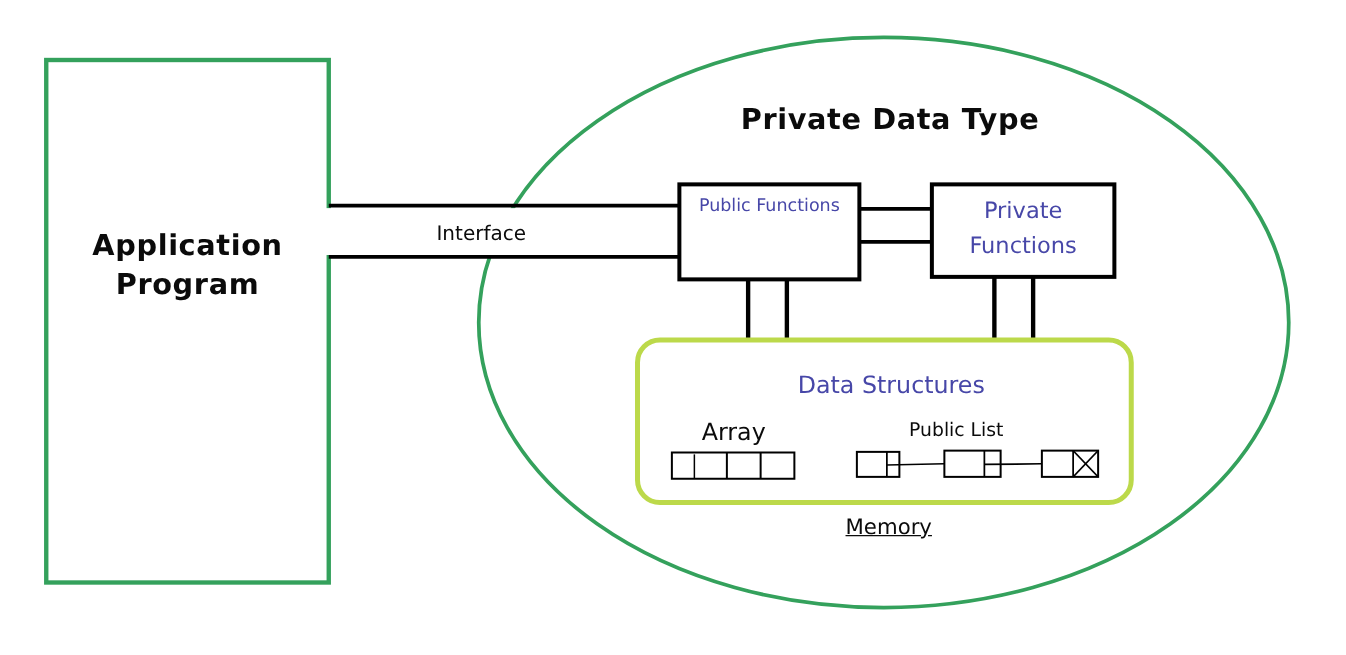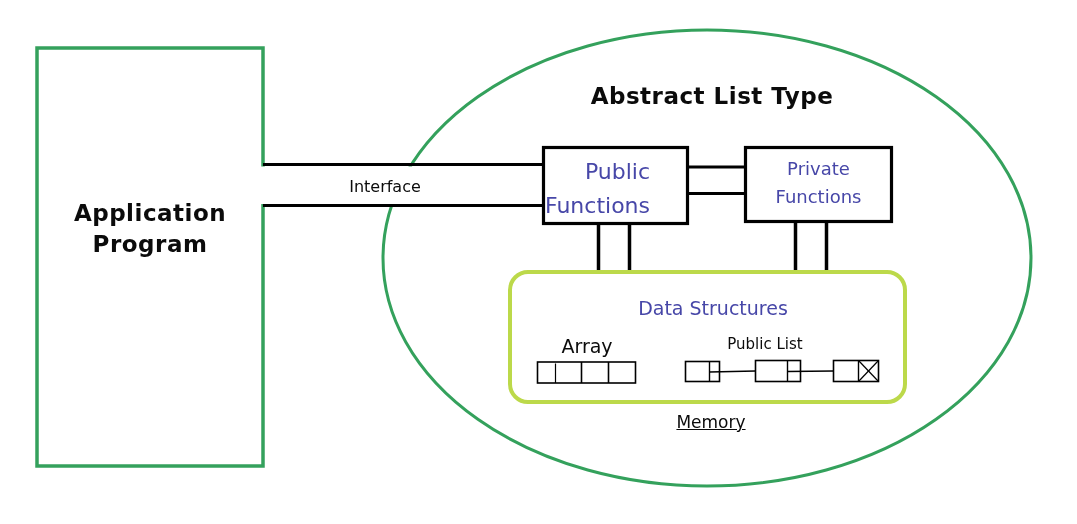--- a/index.html
+++ b/index.html
@@ -17,25 +17,25 @@
     overflow:hidden;
   }
   .canvas svg{position:absolute;left:0;top:0;}
   .lbl{
     position:absolute;
     text-align:center;
     color:#0b0b0b;
     white-space:normal;
     line-height:1.35;
   }
-  .lbl-app{left:68px;top:182px;width:164px;font-size:23px;font-weight:bold;letter-spacing:.5px;margin-top:16px;}
+  .lbl-app{left:68px;top:182px;width:164px;font-size:23px;font-weight:bold;letter-spacing:.5px;}
   .lbl-interface{left:305px;top:176px;width:160px;font-size:16px;text-align:center;}
   .lbl-adt{left:557px;top:81px;width:310px;font-size:23px;font-weight:bold;letter-spacing:.5px;}
   .lbl-blue{color:var(--blue);}
-  .lbl-public{left:525px;top:155px;width:125px;font-size:22px;line-height:1.55;text-align:right;}
+  .lbl-public{left:553px;top:155px;width:125px;font-size:14px;line-height:1.55;}
   .lbl-private{left:756px;top:155px;width:125px;font-size:18px;line-height:1.55;text-align:center;}
   .lbl-ds{left:613px;top:296px;width:200px;font-size:19px;}
   .lbl-array{left:547px;top:334px;width:80px;font-size:19px;}
   .lbl-ll{left:714px;top:334px;width:102px;font-size:15px;}
   .lbl-memory{left:661px;top:411px;width:100px;font-size:17px;text-decoration:underline;}
 
   .stroke-green{stroke:var(--green);fill:none;}
   .stroke-lime{stroke:var(--lime);fill:#ffffff;}
   .stroke-black{stroke:var(--line);fill:none;}
   .box-white{fill:#ffffff;stroke:var(--line);}
@@ -92,21 +92,21 @@
       <line x1="858.5" y1="360.5" x2="858.5" y2="381.5" class="stroke-black" stroke-width="1.4"></line>
       <line x1="858.5" y1="360.5" x2="878.5" y2="381.5" class="stroke-black" stroke-width="1.2"></line>
       <line x1="878.5" y1="360.5" x2="858.5" y2="381.5" class="stroke-black" stroke-width="1.2"></line>
     </g>
   </svg>
 
   <div class="lbl lbl-app">Application Program</div>
 
   <div class="lbl lbl-interface">Interface</div>
 
-  <div class="lbl lbl-adt">Abstract List Type</div>
+  <div class="lbl lbl-adt">Private Data Type</div>
 
   <div class="lbl lbl-blue lbl-public">Public Functions</div>
 
   <div class="lbl lbl-blue lbl-private">Private Functions</div>
 
   <div class="lbl lbl-blue lbl-ds">Data Structures</div>
 
   <div class="lbl lbl-array">Array</div>
 
   <div class="lbl lbl-ll">Public List</div>

